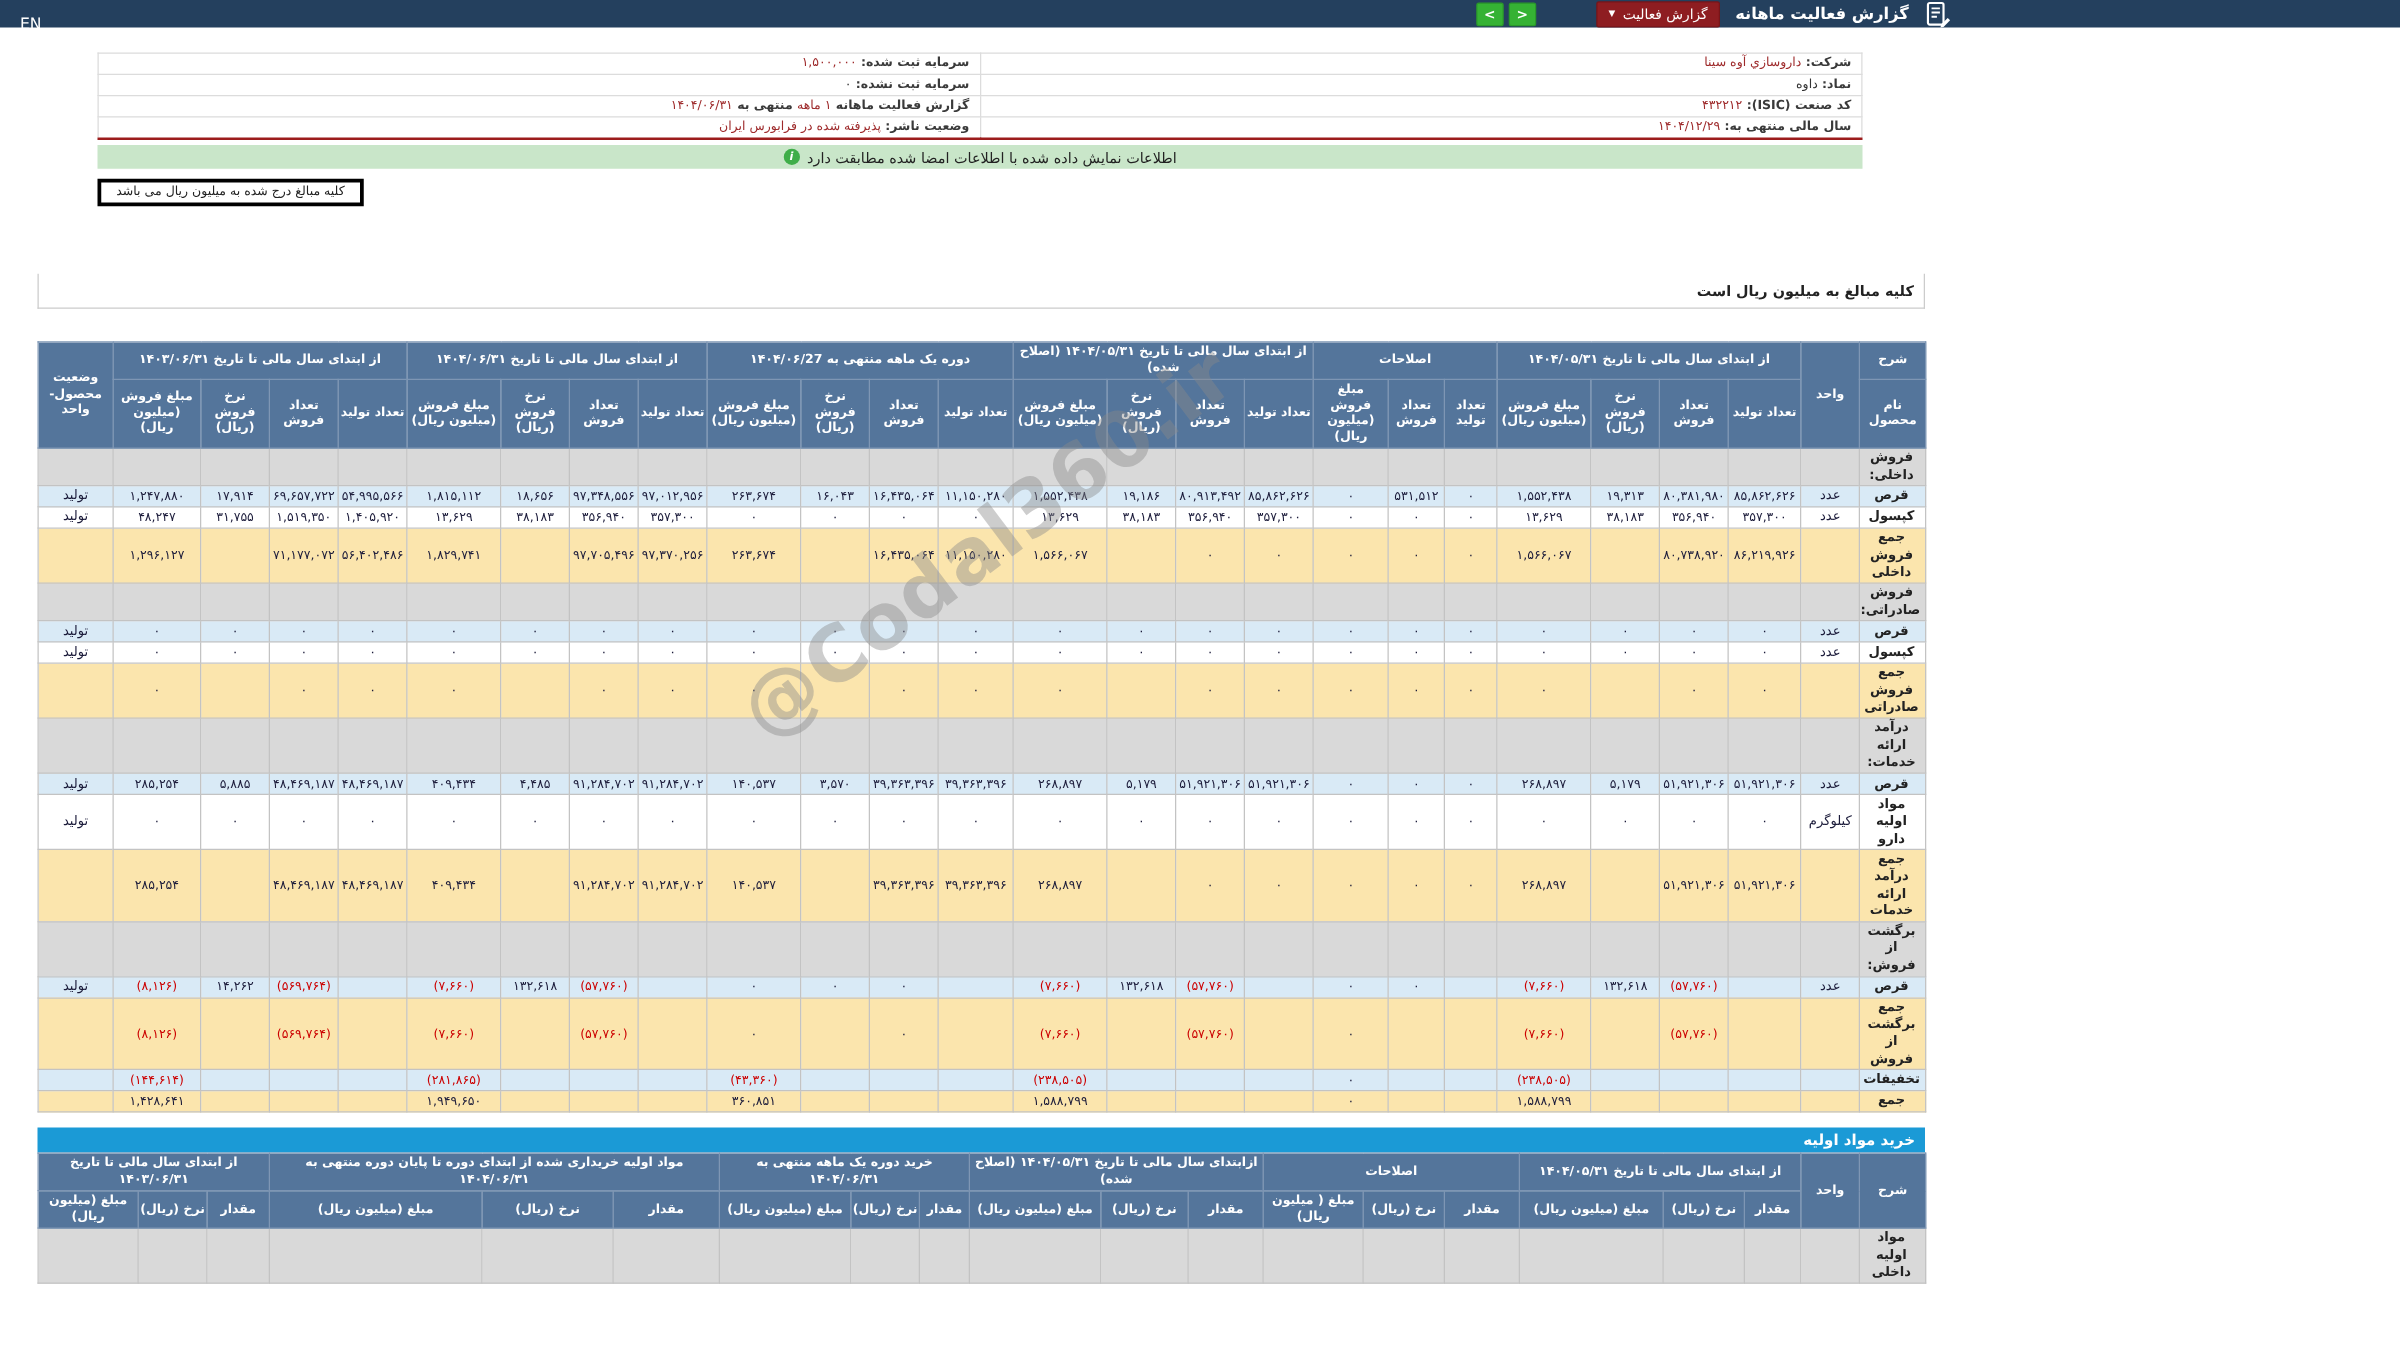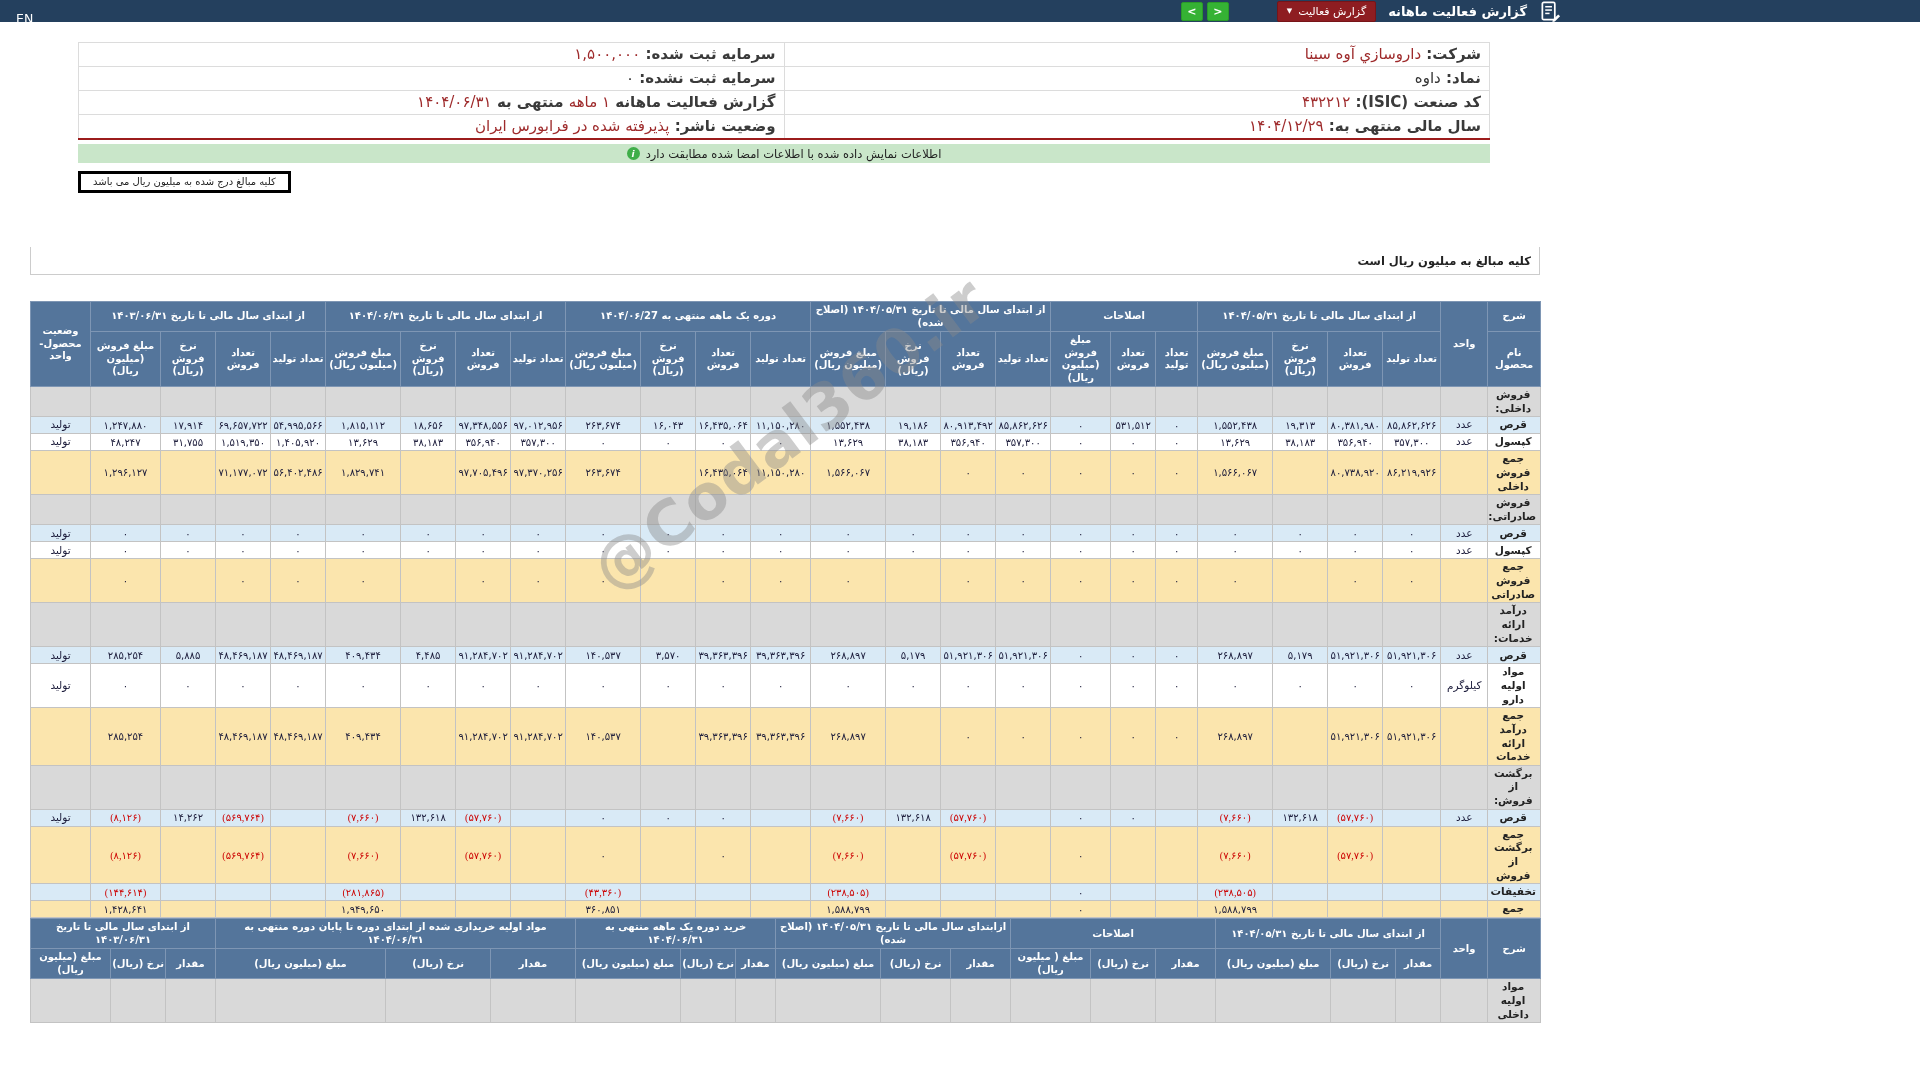--- a/index.html
+++ b/index.html
@@ -18,21 +18,21 @@
     color:#fff; font-size:11px; font-weight:bold; display:flex; align-items:center; justify-content:center;
     cursor:pointer; padding:0; font-family:inherit; }
   .report-dropdown { background:#8e1d21; border:1px solid #771418; border-radius:2px; color:#fff;
     font-size:11px; padding:3px 9px; display:flex; align-items:center; gap:6px; cursor:pointer; font-family:inherit; direction:rtl; }
   .report-dropdown .caret { font-size:7px; }
   .nav-title { color:#fff; font-size:13px; font-weight:bold; direction:rtl; }
   .nav-icon { display:flex; align-items:center; }
   
   .info-wrap { margin:20px 0 0 78px; width:1412px; }
   .info-table { width:100%; border-collapse:collapse; border:1px solid #c0c0c0; border-bottom:2px solid #9c1c1c; }
-  .info-table td { width:50%; border:1px solid #dcdcdc; padding:2px 8px 3px; font-size:15px; text-align:right; height:17px; }
+  .info-table td { width:50%; border:1px solid #dcdcdc; padding:2px 8px 3px; font-size:10px; text-align:right; height:17px; }
   .p-b { font-weight:bold; color:#3a3a3a; }
   .p-red { color:#9e2a2b; }
   .p-n { color:#333; }
   .signed-banner { margin:4px 0 0 78px; width:1412px; height:19px; background:#c9e6c9;
     display:flex; align-items:center; justify-content:center; gap:6px; font-size:11.5px; color:#222; }
   .info-icon { width:13px; height:13px; border-radius:50%; background:#3fae49; color:#fff; font-size:9px;
     font-weight:bold; font-style:italic; display:flex; align-items:center; justify-content:center; flex:0 0 13px; }
   .note-box { margin:8px 0 0 78px; display:inline-block; border:3px solid #000000; background:#fff;
     padding:2px 12px 3px; font-size:10px; color:#222; }
   
@@ -49,21 +49,21 @@
   .data-table td { border:1px solid #c3c3c3; font-size:10px; padding:1px 2px; text-align:center;
     vertical-align:middle; color:#1b1b3a; height:17px; line-height:1.3; }
   .data-table td.num { direction:ltr; white-space:nowrap; }
   .data-table td.lbl { text-align:center; font-weight:bold; font-size:10.5px; padding-left:2px; padding-right:4px; color:#222; }
   .data-table td.unit-cell, .data-table td.status-cell { font-size:10.5px; }
   tr.row-section td { background:#d9d9d9; }
   tr.row-blue td { background:#d9eaf6; }
   tr.row-white td { background:#ffffff; }
   tr.row-total td { background:#fbe5ad; }
   tr.row-lightblue td { background:#d9eaf6; }
-  .neg { color:#cc0000 !important;font-family:Liberation Serif, serif; }
+  .neg { color:#cc0000 !important; }
   
   .watermark { position:absolute; left:600px; top:540px; font-size:62px; font-weight:bold;
     color:#8a8a8a; opacity:0.42; letter-spacing:1px; transform:rotate(-37deg); transform-origin:0 50%;
     pointer-events:none; z-index:9; white-space:nowrap; }
 </style>
 </head>
 <body>
 
 
 
@@ -667,20 +667,21 @@
             <td class="num">۱,۹۴۹,۶۵۰</td>
             <td class="num"></td>
             <td class="num"></td>
             <td class="num"></td>
             <td class="num">۱,۴۲۸,۶۴۱</td>
             <td class="status-cell"></td>
           </tr>
         </tbody>
       </table>
     </div>
+  <div class="section-bar bar2">خرید مواد اولیه</div>
   <div id="materials-table-mount">
       <table class="data-table" dir="rtl">
         <colgroup>
           <col style="width: 53px;">
           <col style="width: 47px;">
           <col style="width: 45px;">
           <col style="width: 65px;">
           <col style="width: 115px;">
           <col style="width: 60px;">
           <col style="width: 65px;">

